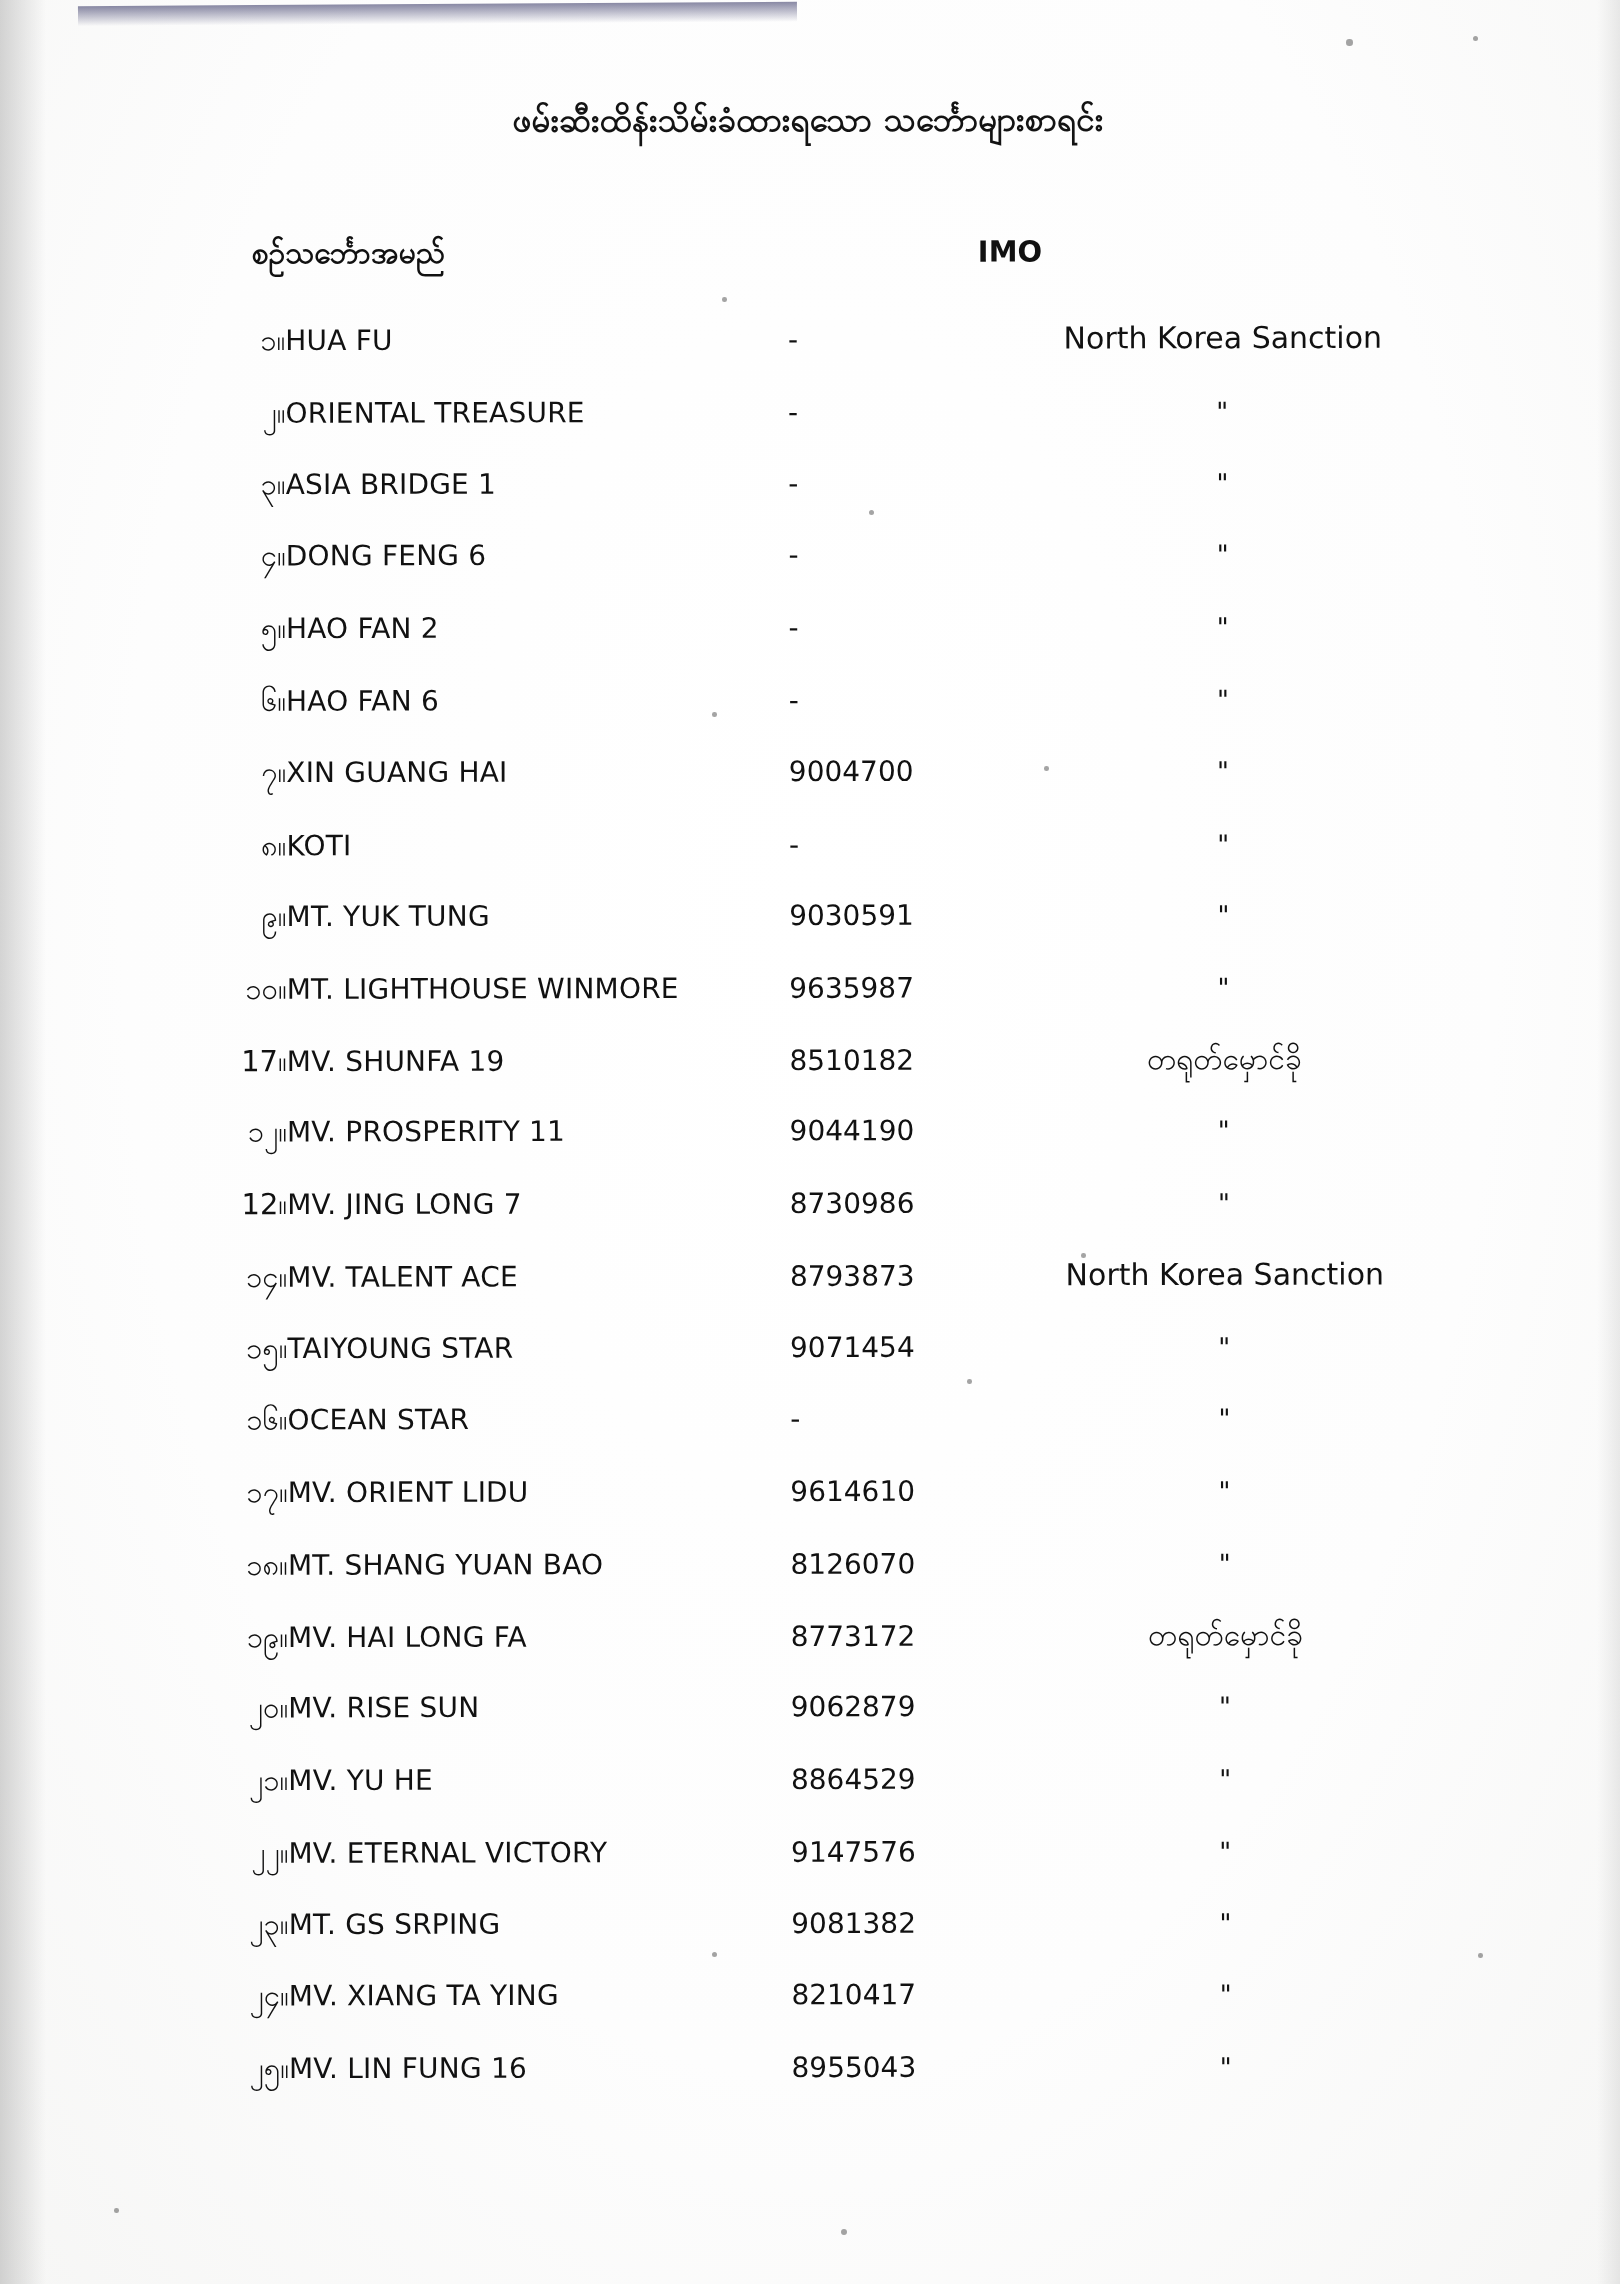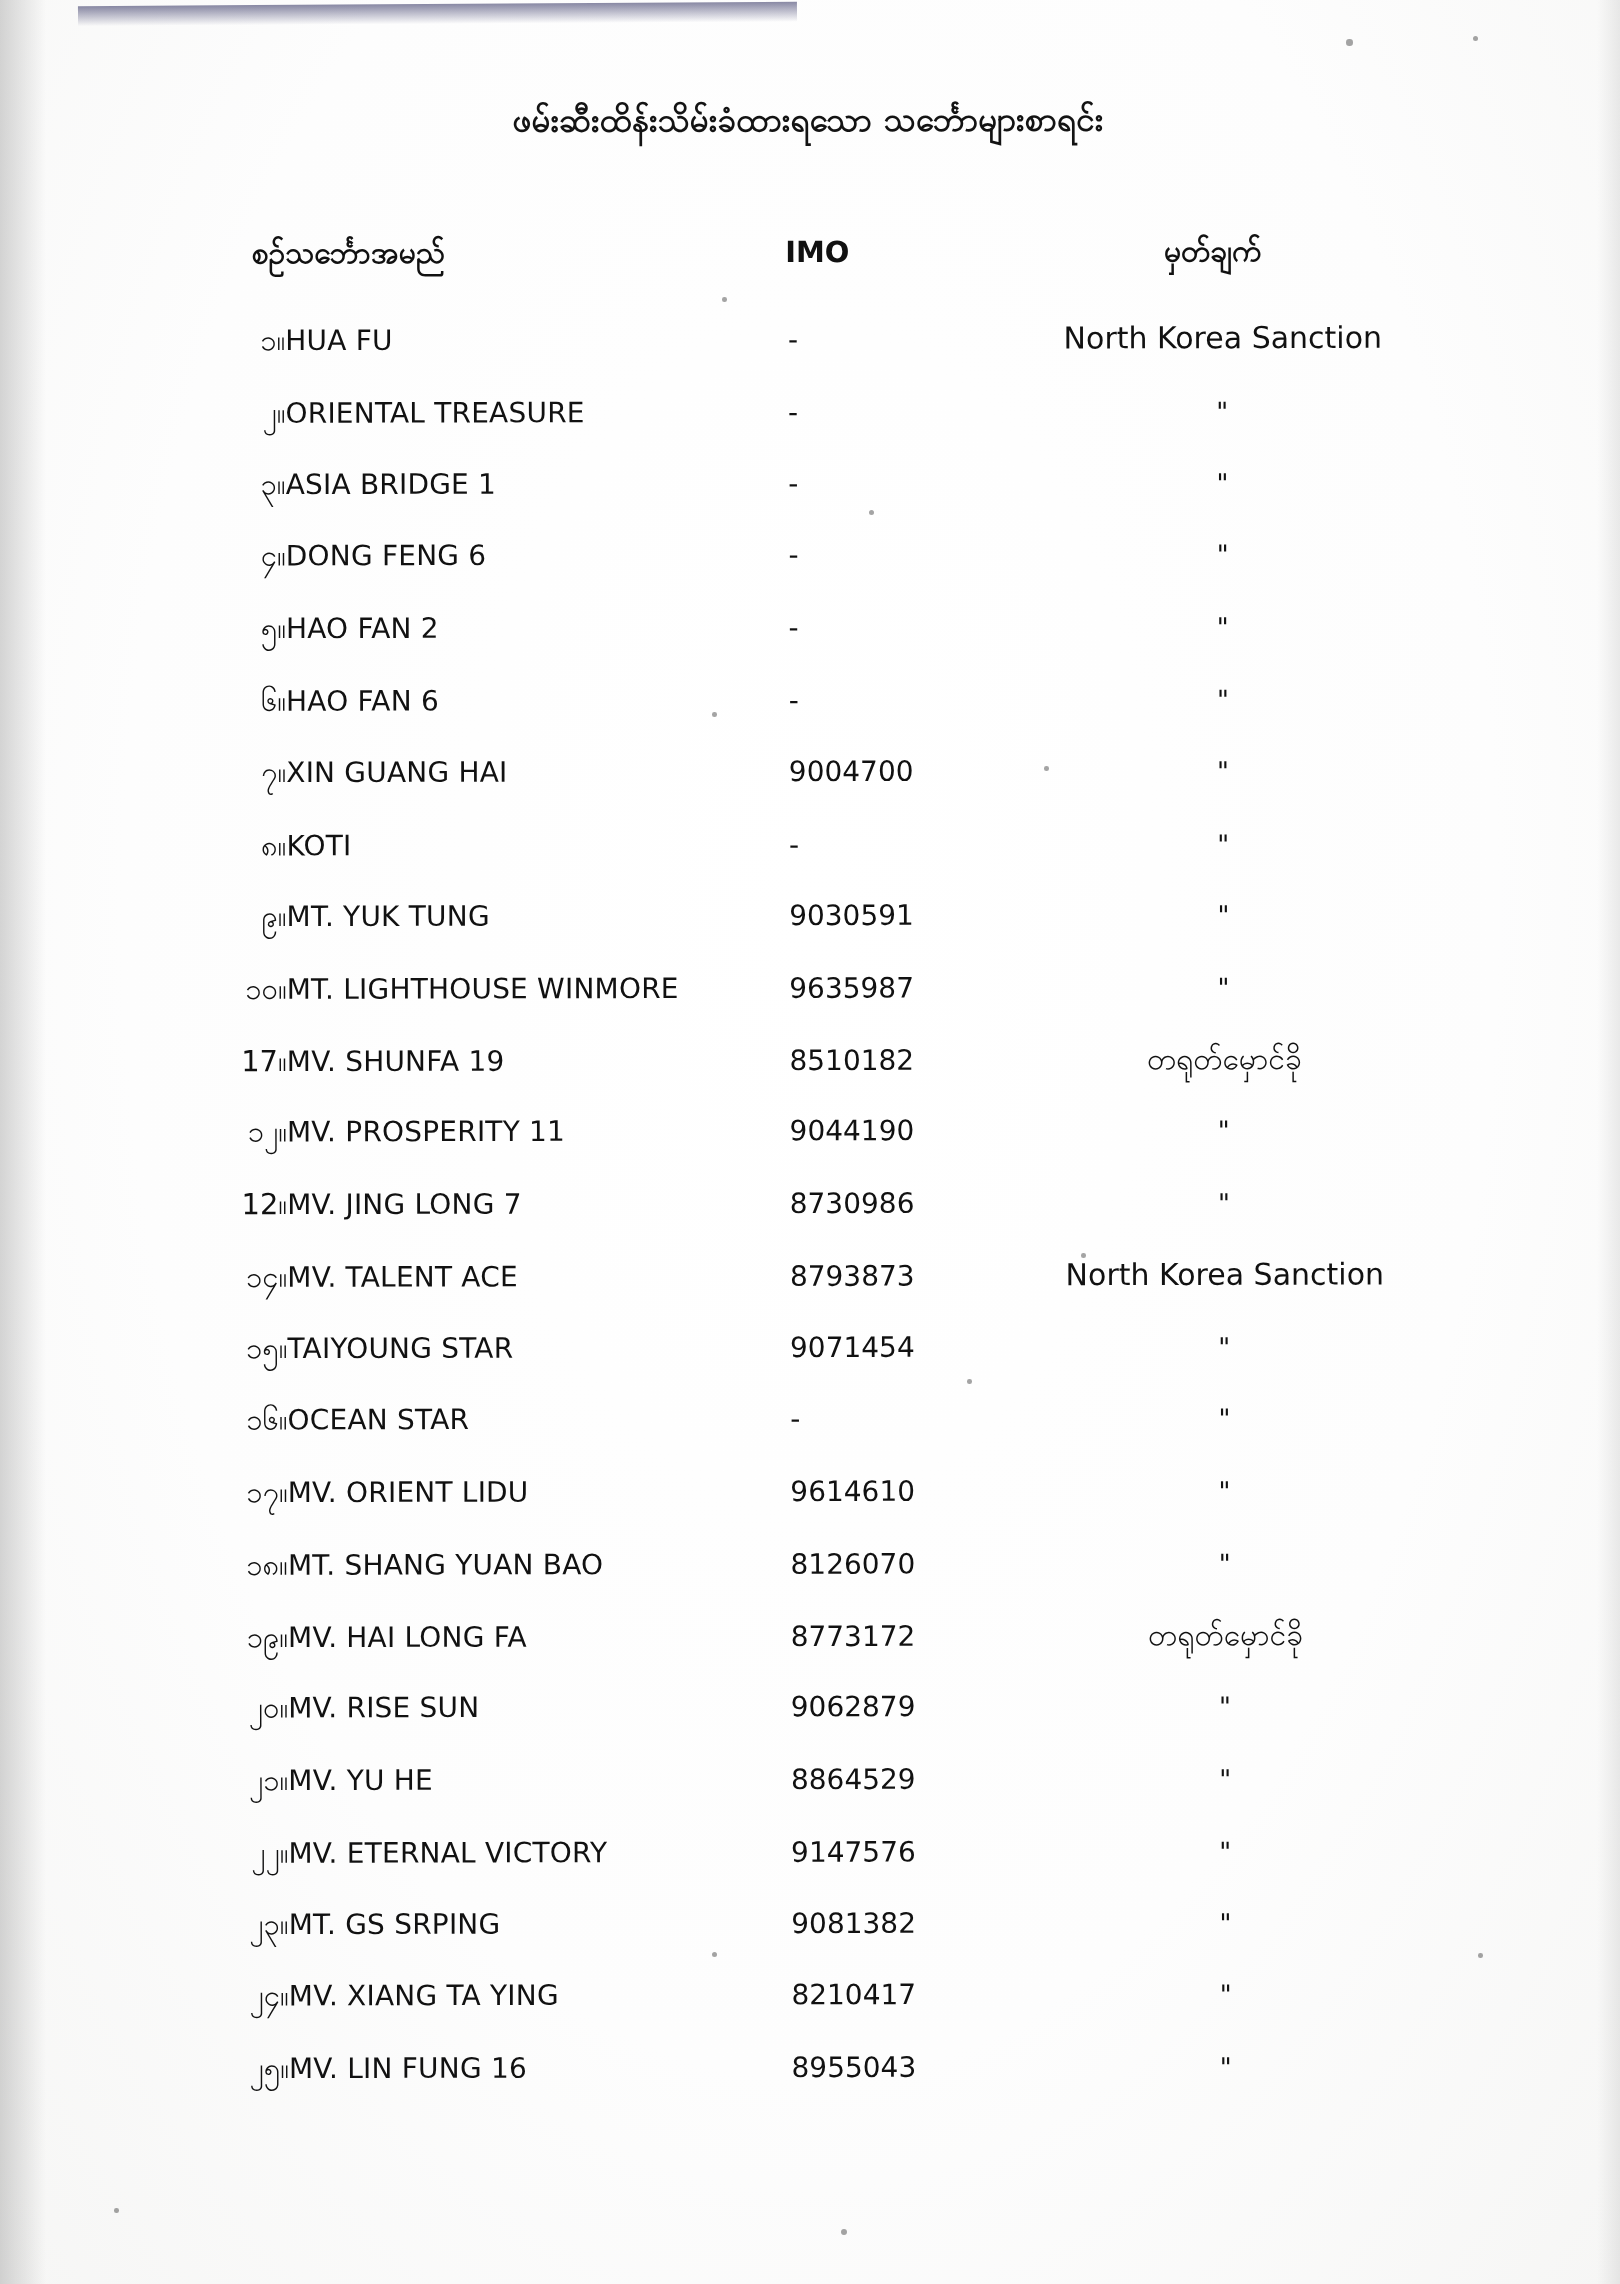--- a/index.html
+++ b/index.html
@@ -124,20 +124,21 @@
     flex: none;
     font-size: 28px;
     text-align: left;
     padding-left: 19.6px;
     box-sizing: border-box;
   }
   .header-row .c-imo {
     font-size: 29px;
     font-weight: 700;
     padding-left: 17px;
+    text-align: right;
   }
 
   .c-remark {
     flex: 1 1 auto;
     font-size: 30px;
     text-align: center;
     padding-right: 78px;
     white-space: nowrap;
   }
   .header-row .c-remark {
@@ -186,21 +187,20 @@
 <div class="doc">
 
   <div class="title mm">ဖမ်းဆီးထိန်းသိမ်းခံထားရသော သင်္ဘောများစာရင်း</div>
 
   <div class="table">
 
     <div class="row header-row">
       <div class="c-no mm">စဉ်</div>
       <div class="c-name mm">သင်္ဘောအမည်</div>
       <div class="c-imo">IMO</div>
-      <div class="c-remark mm">မှတ်ချက်</div>
     </div>
 
     <div class="row">
       <div class="c-no mm">၁။</div>
       <div class="c-name">HUA FU</div>
       <div class="c-imo dash">-</div>
       <div class="c-remark">North Korea Sanction</div>
     </div>
 
     <div class="row j1">

